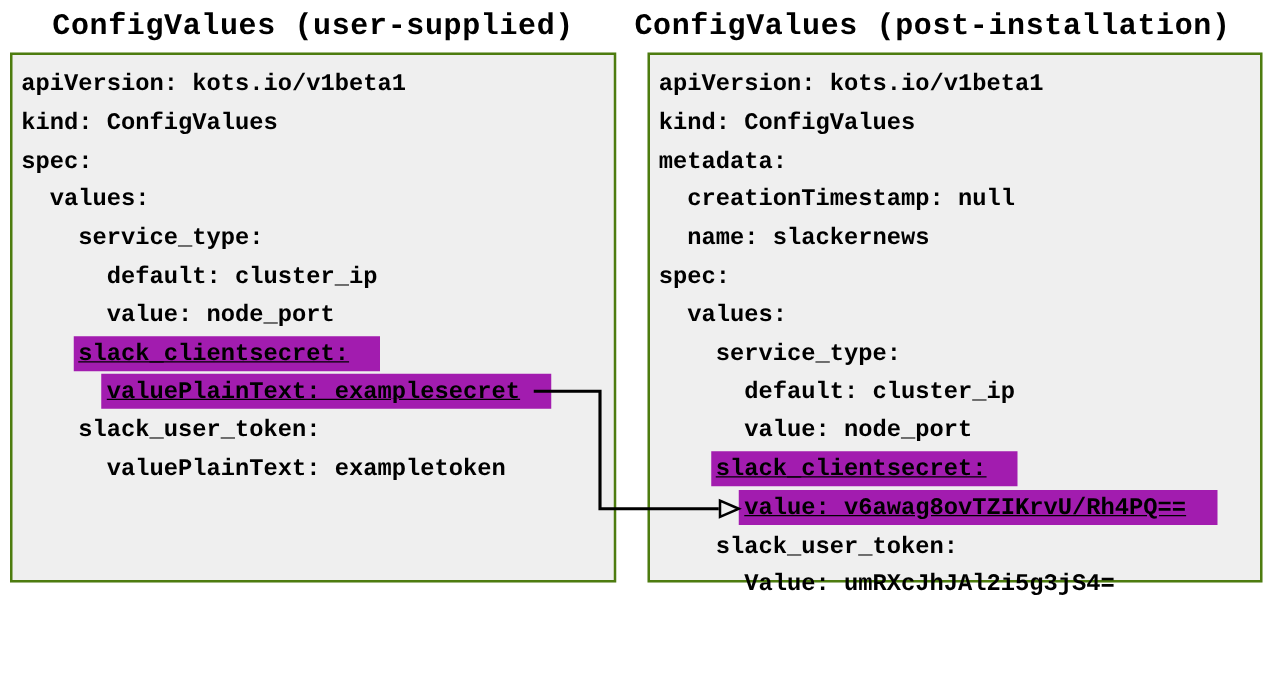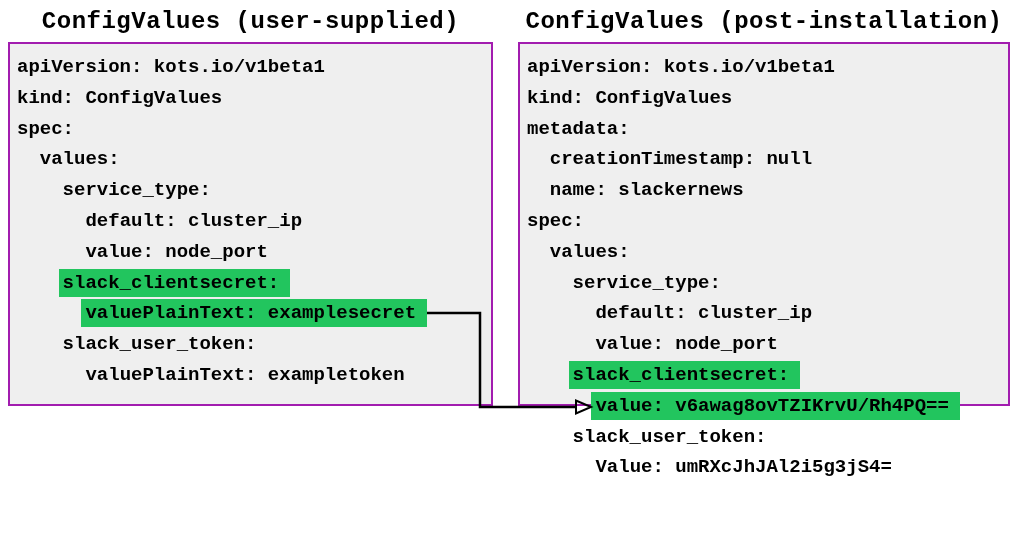--- a/index.html
+++ b/index.html
@@ -16,45 +16,46 @@
   .panel-title {
     position: absolute;
     top: 8px;
     font-size: 24px;
     font-weight: bold;
     text-align: center;
     letter-spacing: 0.5px;
     white-space: pre;
   }
   #left-title  { left: 8px;   width: 485px; }
-  #right-title { left: 518px; width: 492px; }
+  #right-title { left: 500px; width: 492px; }
 
   .panel {
     position: absolute;
     top: 42px;
-    height: 364px;
+    height: 424px;
     box-sizing: border-box;
     background: #efefef;
-    border: 2px solid #a21caf;
+    border: 2px solid #4d7c0f;
   }
   #left-panel  { left: 8px;   width: 485px; }
   #right-panel { left: 518px; width: 492px; }
 
   .code {
     padding: 8px 0 0 7px;
     font-size: 19px;
     font-weight: bold;
     line-height: 30.8px;
     white-space: pre;
   }
   .code .line { height: 30.8px; }
   .hl {
-    background: #22c55e;
-    padding: 3px 11px 3px 4px;
+    background: #a21caf;
+    padding: 3px 25px 3px 4px;
     margin-left: -4px;
+    text-decoration: underline;
   }
   #arrow-overlay {
     position: absolute;
     left: 0; top: 0;
     pointer-events: none;
   }
 </style>
 </head>
 <body>
 

